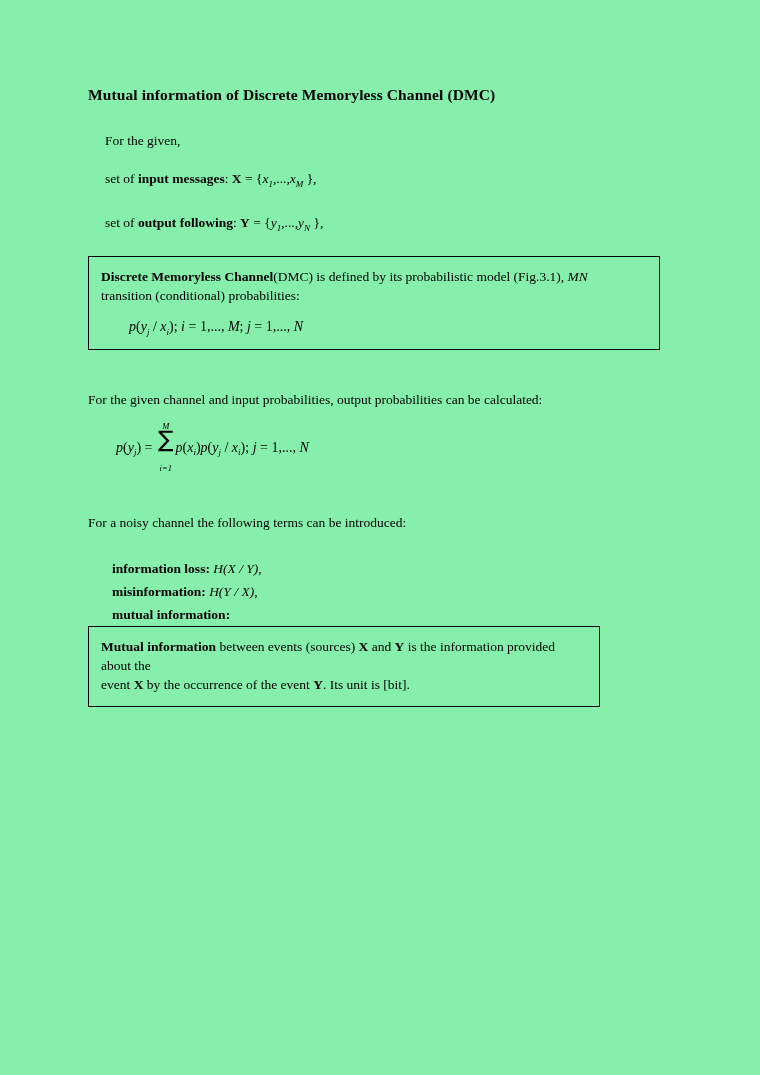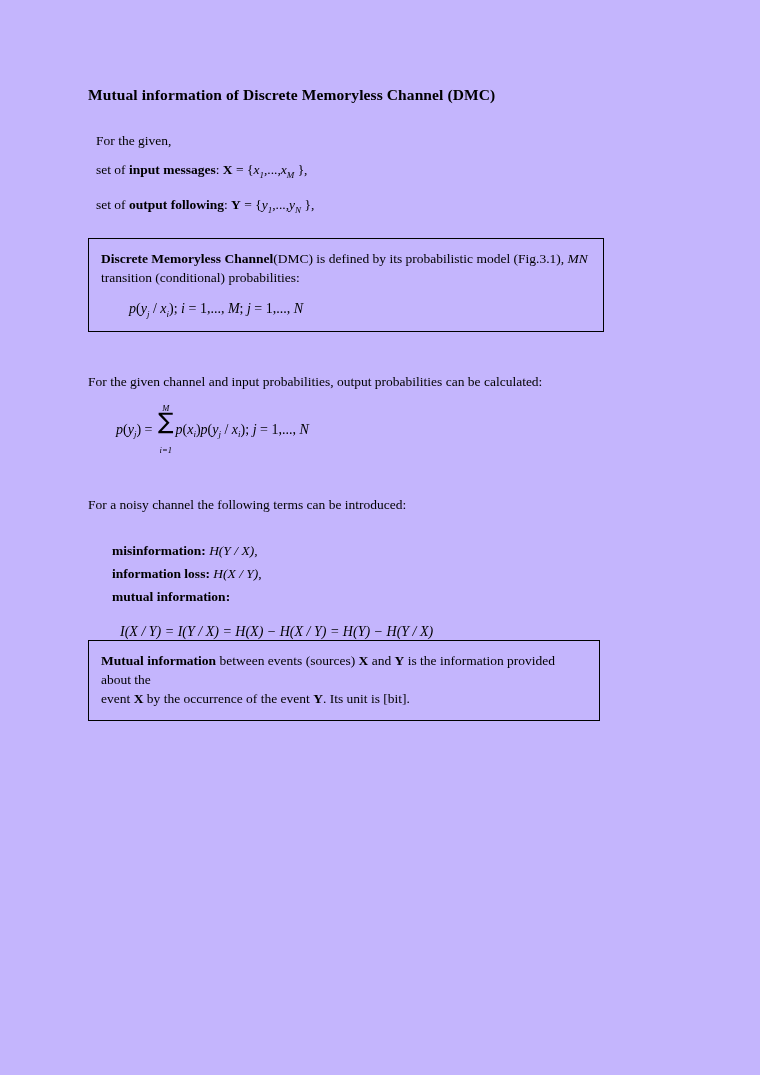--- a/index.html
+++ b/index.html
@@ -12,57 +12,57 @@
     height: 1075px;
     position: relative;
     font-family: "Liberation Serif", serif;
     color: #000000;
   }
   .page {
     position: absolute;
     left: 0; top: 0;
     width: 760px;
     height: 1075px;
-    background: #c4b5fd;
+    background: #86efac;
   }
   .content {
     position: absolute;
     left: 88px;
     top: 86px;
     width: 592px;
   }
   h1.doc-title {
     font-size: 15.5px;
     font-weight: bold;
     margin: 0 0 26px 0;
     letter-spacing: 0.1px;
   }
   .line {
     font-size: 13.5px;
     line-height: 21px;
-    margin: 8px;
+    margin: 17px;
   }
   .b { font-weight: bold; }
   .bm { font-weight: bold; font-family: "Liberation Serif", serif; }
   .it { font-style: italic; }
   .mathvar { font-style: italic; font-family: "Liberation Serif", serif; }
   .sub {
     font-size: 9px;
     vertical-align: sub;
     font-style: italic;
   }
   .box {
     border: 1px solid #000;
     box-sizing: border-box;
     padding: 10px 12px 12px 12px;
     margin: 0;
   }
   .box1 {
     margin-top: 18px;
-    width: 516px;
+    width: 572px;
     min-height: 82px;
   }
   .box2 {
     width: 512px;
     min-height: 62px;
     font-family: Liberation Serif, serif;
   }
   .boxline {
     font-size: 13.5px;
     line-height: 19px;
@@ -152,31 +152,30 @@
     <p class="para">For the given channel and input probabilities, output probabilities can be calculated:</p>
 
     <div class="eq-center">
       <span class="mathvar inline-mid">p</span><span class="inline-mid">(</span><span class="mathvar inline-mid">y</span><span class="sub">j</span><span class="inline-mid">)</span><span class="inline-mid"> = </span><span class="sum-wrap"><span class="sum-top">M</span><span class="sum-sign">∑</span><span class="sum-bot">i=1</span></span><span class="mathvar inline-mid">p</span><span class="inline-mid">(</span><span class="mathvar inline-mid">x</span><span class="sub">i</span><span class="inline-mid">)</span><span class="mathvar inline-mid">p</span><span class="inline-mid">(</span><span class="mathvar inline-mid">y</span><span class="sub">j</span><span class="inline-mid"> / </span><span class="mathvar inline-mid">x</span><span class="sub">i</span><span class="inline-mid">);</span><span class="mathvar inline-mid"> j</span><span class="inline-mid"> = 1,..., </span><span class="mathvar inline-mid">N</span>
     </div>
 
     <p class="para">For a noisy channel the following terms can be introduced:</p>
 
     <div class="terms">
       <div>
-        <span class="b">misinformation:</span><span> </span><span class="mathvar">H(Y / X)</span><span>,</span>
+        <span class="b">information loss</span><span class="b">: </span><span class="mathvar">H(X / Y)</span><span>,</span>
       </div>
       <div>
-        <span class="b">information loss</span><span class="b">: </span><span class="mathvar">H(X / Y)</span><span>,</span>
+        <span class="b">misinformation:</span><span> </span><span class="mathvar">H(Y / X)</span><span>,</span>
       </div>
       <div>
         <span class="b">mutual information</span><span class="b">:</span>
       </div>
     </div>
 
-    <div class="eq-mi mathvar">I(X / Y) = I(Y / X) = H(X) − H(X / Y) = H(Y) − H(Y / X)</div>
 
     <div class="box box2">
       <div class="boxline">
         <span class="b">Mutual information</span><span> between events (sources) </span><span class="b">X</span><span> and </span><span class="b">Y</span><span> is the information provided about the</span>
       </div>
       <div class="boxline">
         <span>event </span><span class="b">X</span><span> by the occurrence of the event </span><span class="b">Y</span><span>. Its unit is [bit].</span>
       </div>
     </div>
 

